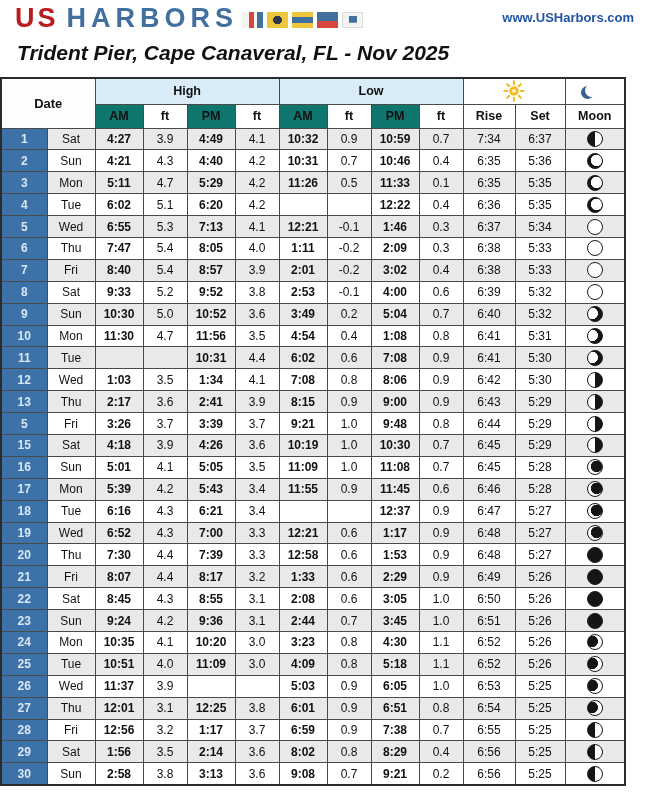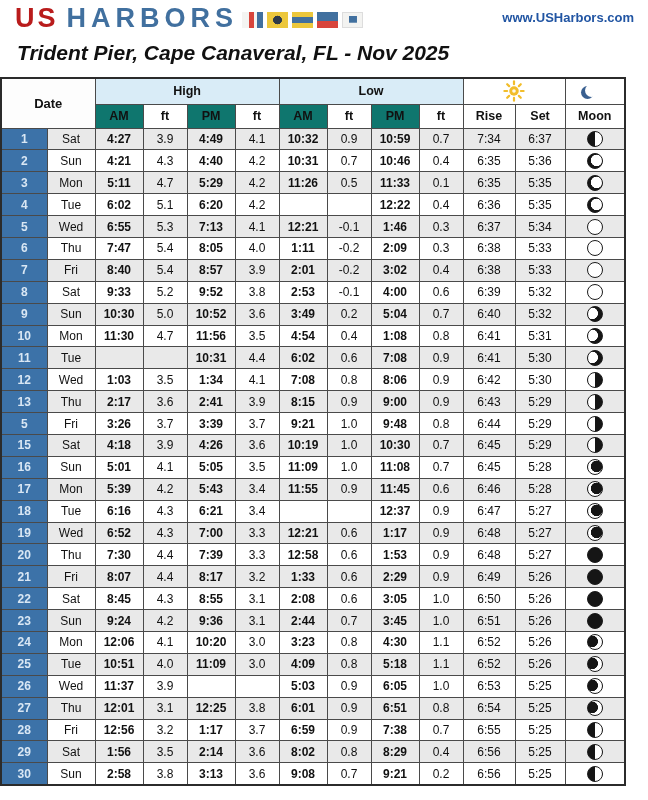--- a/index.html
+++ b/index.html
@@ -545,21 +545,21 @@
     <td>1.0</td>
     <td>6:51</td>
     <td>5:26</td>
     <td>
       <div class="moon new"></div>
     </td>
   </tr>
       <tr>
     <td class="date-cell">24</td>
     <td>Mon</td>
-    <td class="time">12:06</td>
+    <td class="time">10:35</td>
     <td>4.1</td>
     <td class="time">10:20</td>
     <td>3.0</td>
     <td class="time">3:23</td>
     <td>0.8</td>
     <td class="time">4:30</td>
     <td>1.1</td>
     <td>6:52</td>
     <td>5:26</td>
     <td>

